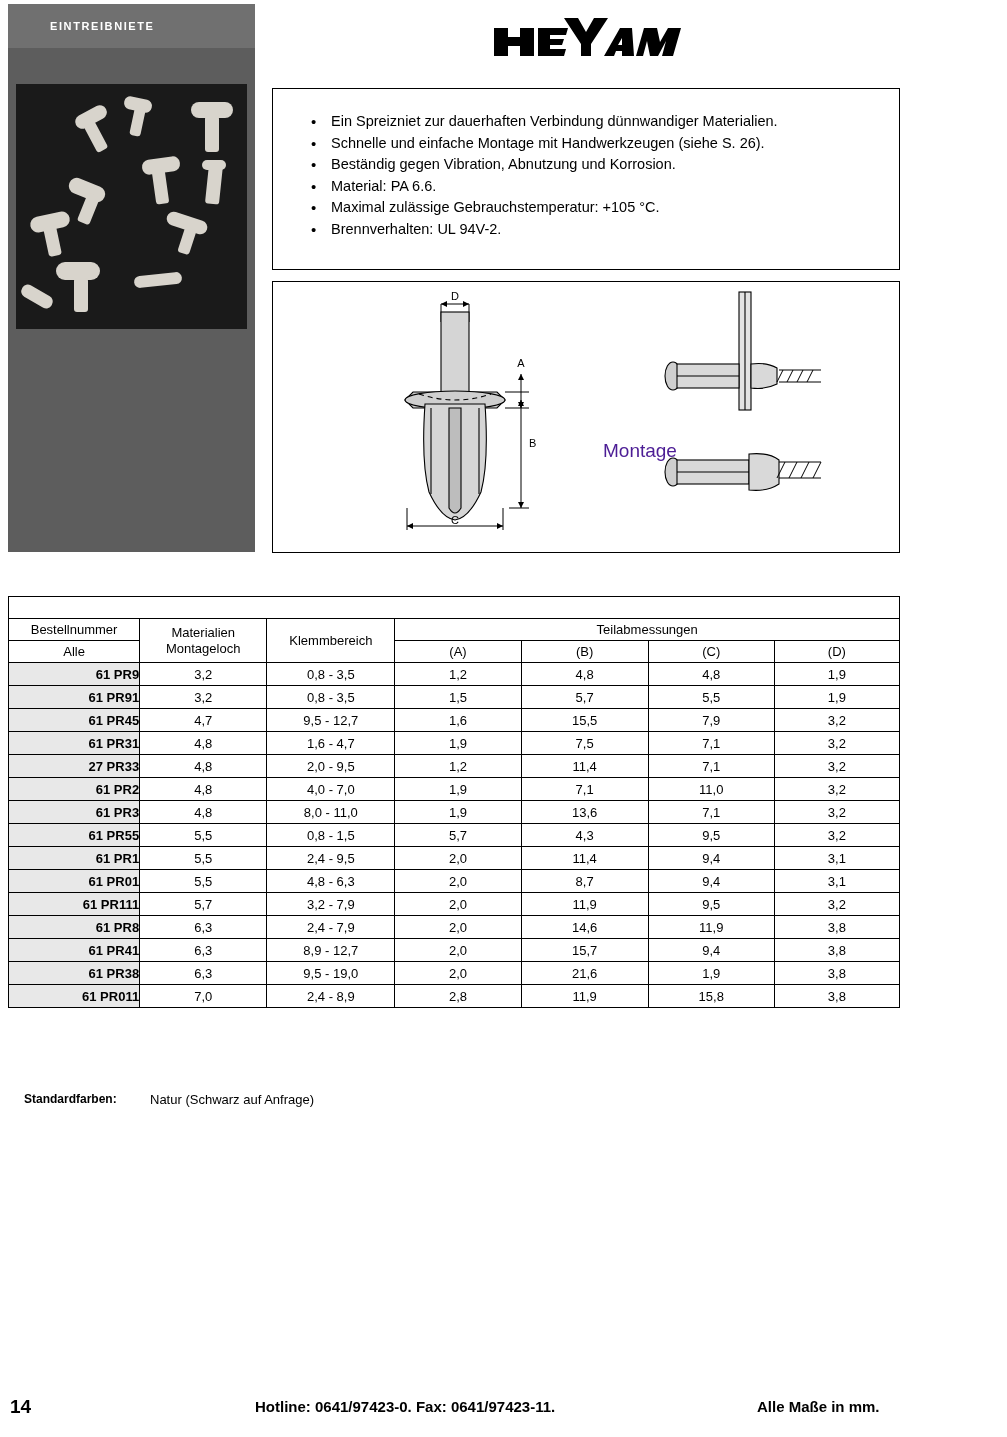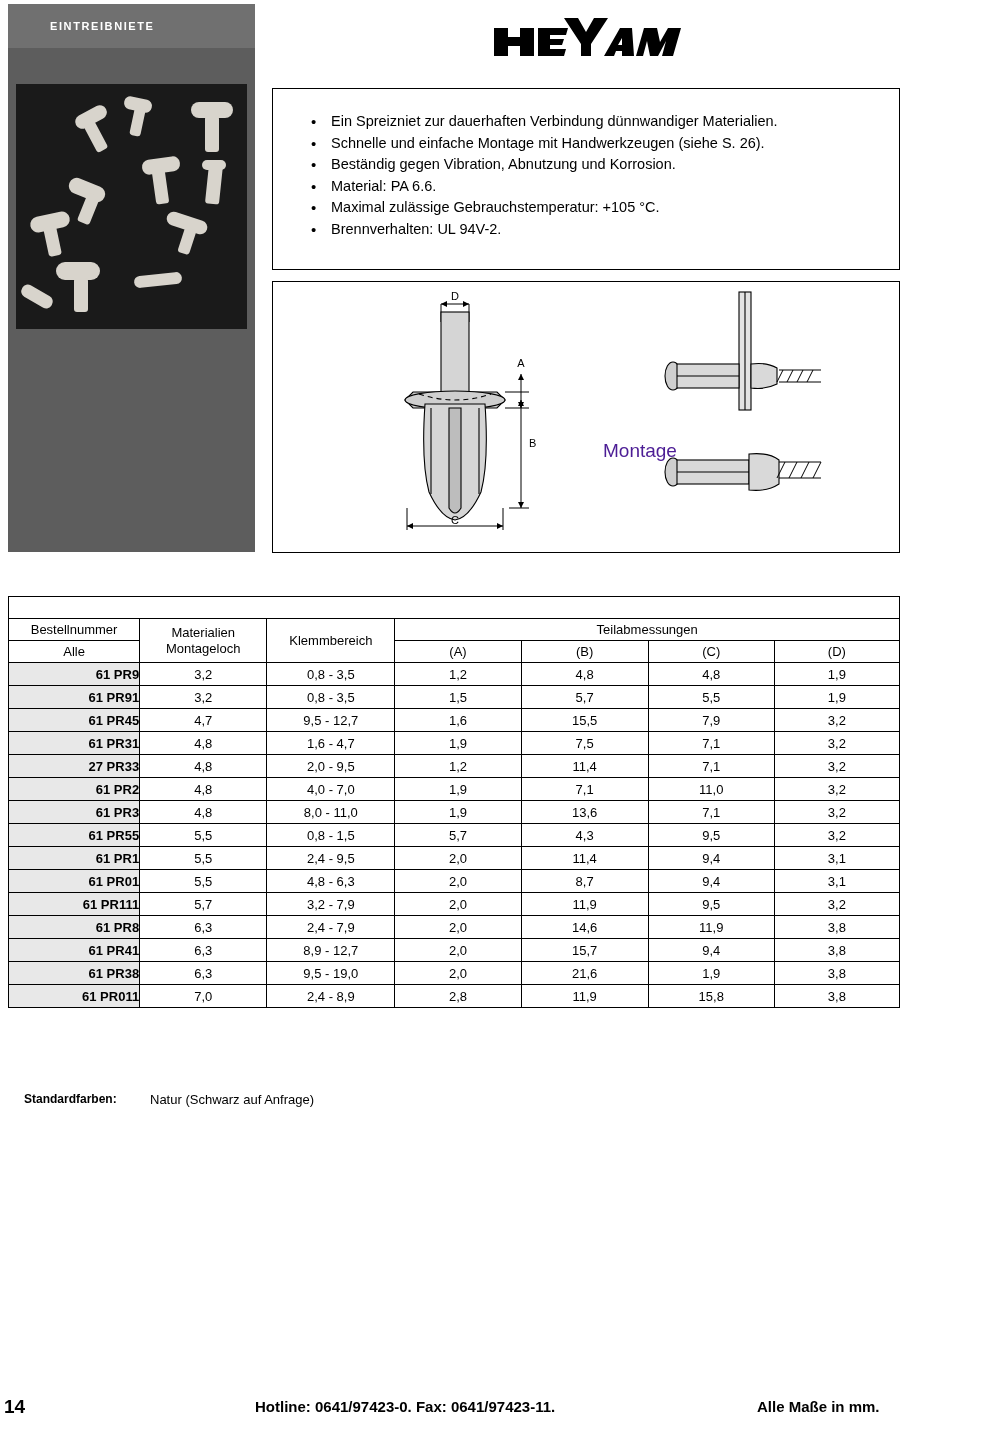--- a/index.html
+++ b/index.html
@@ -173,21 +173,21 @@
   }
   .std-colors-val {
     position: absolute;
     left: 150px;
     top: 1092px;
     font-size: 13px;
     font-weight: normal;
   }
   .page-num {
     position: absolute;
-    left: 4px;
+    left: 10px;
     top: 1396px;
     font-size: 19px;
     font-weight: bold;
   }
   .hotline {
     position: absolute;
     left: 255px;
     top: 1398px;
     font-size: 15px;
     font-weight: bold;

